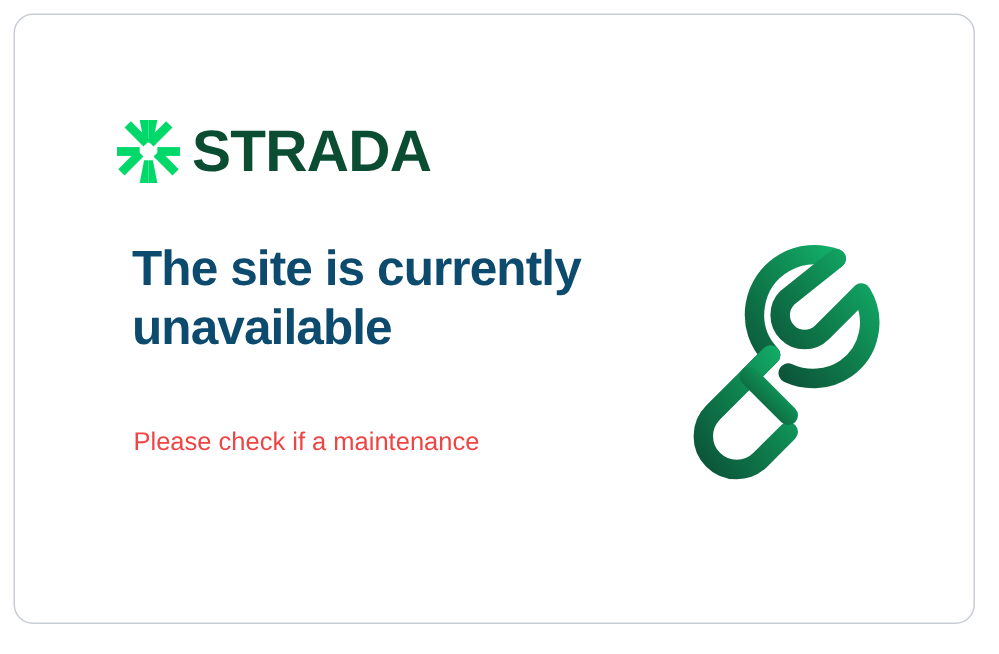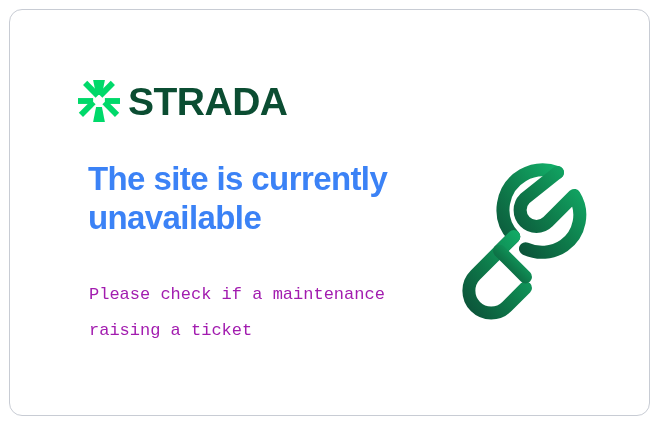--- a/index.html
+++ b/index.html
@@ -66,35 +66,35 @@
     position: absolute;
     left: 78px;
     top: 150px;
     width: 340px;
     margin: 0;
     font-family: "Liberation Sans", sans-serif;
     font-size: 33px;
     font-weight: bold;
     line-height: 1.17;
     letter-spacing: -0.6px;
-    color: #3b82f6;
+    color: #0c4a6e;
   }
 
   
   .body-copy {
     position: absolute;
     left: 79px;
     top: 267px;
     width: 310px;
     margin: 0;
-    font-family: Liberation Mono, monospace;
+    font-family: Liberation Sans, sans-serif;
     font-size: 17px;
     font-weight: normal;
     line-height: 2.1;
-    color: #a21caf;
+    color: #ef4444;
   }
   .body-copy .line {
     display: block;
     white-space: nowrap;
   }
 
   
   .wrench {
     position: absolute;
     left: 452px;
@@ -131,21 +131,20 @@
           <circle cx="50" cy="50" r="9" fill="#ffffff"></circle>
         </g>
       </svg>
       <span class="brand-word">STRADA</span>
     </div>
 
     <h1 class="headline">The site is currently unavailable</h1>
 
     <p class="body-copy">
       <span class="line">Please check if a maintenance</span>
-      <span class="line">raising a ticket</span>
     </p>
 
     <svg class="wrench" viewBox="0 0 164 168" aria-hidden="true">
       <defs>
         <linearGradient id="wrenchGrad" x1="0" y1="1" x2="1" y2="0">
           <stop offset="0%" stop-color="#0C5339"></stop>
           <stop offset="45%" stop-color="#0E7A4A"></stop>
           <stop offset="100%" stop-color="#12AE68"></stop>
         </linearGradient>
       </defs>

